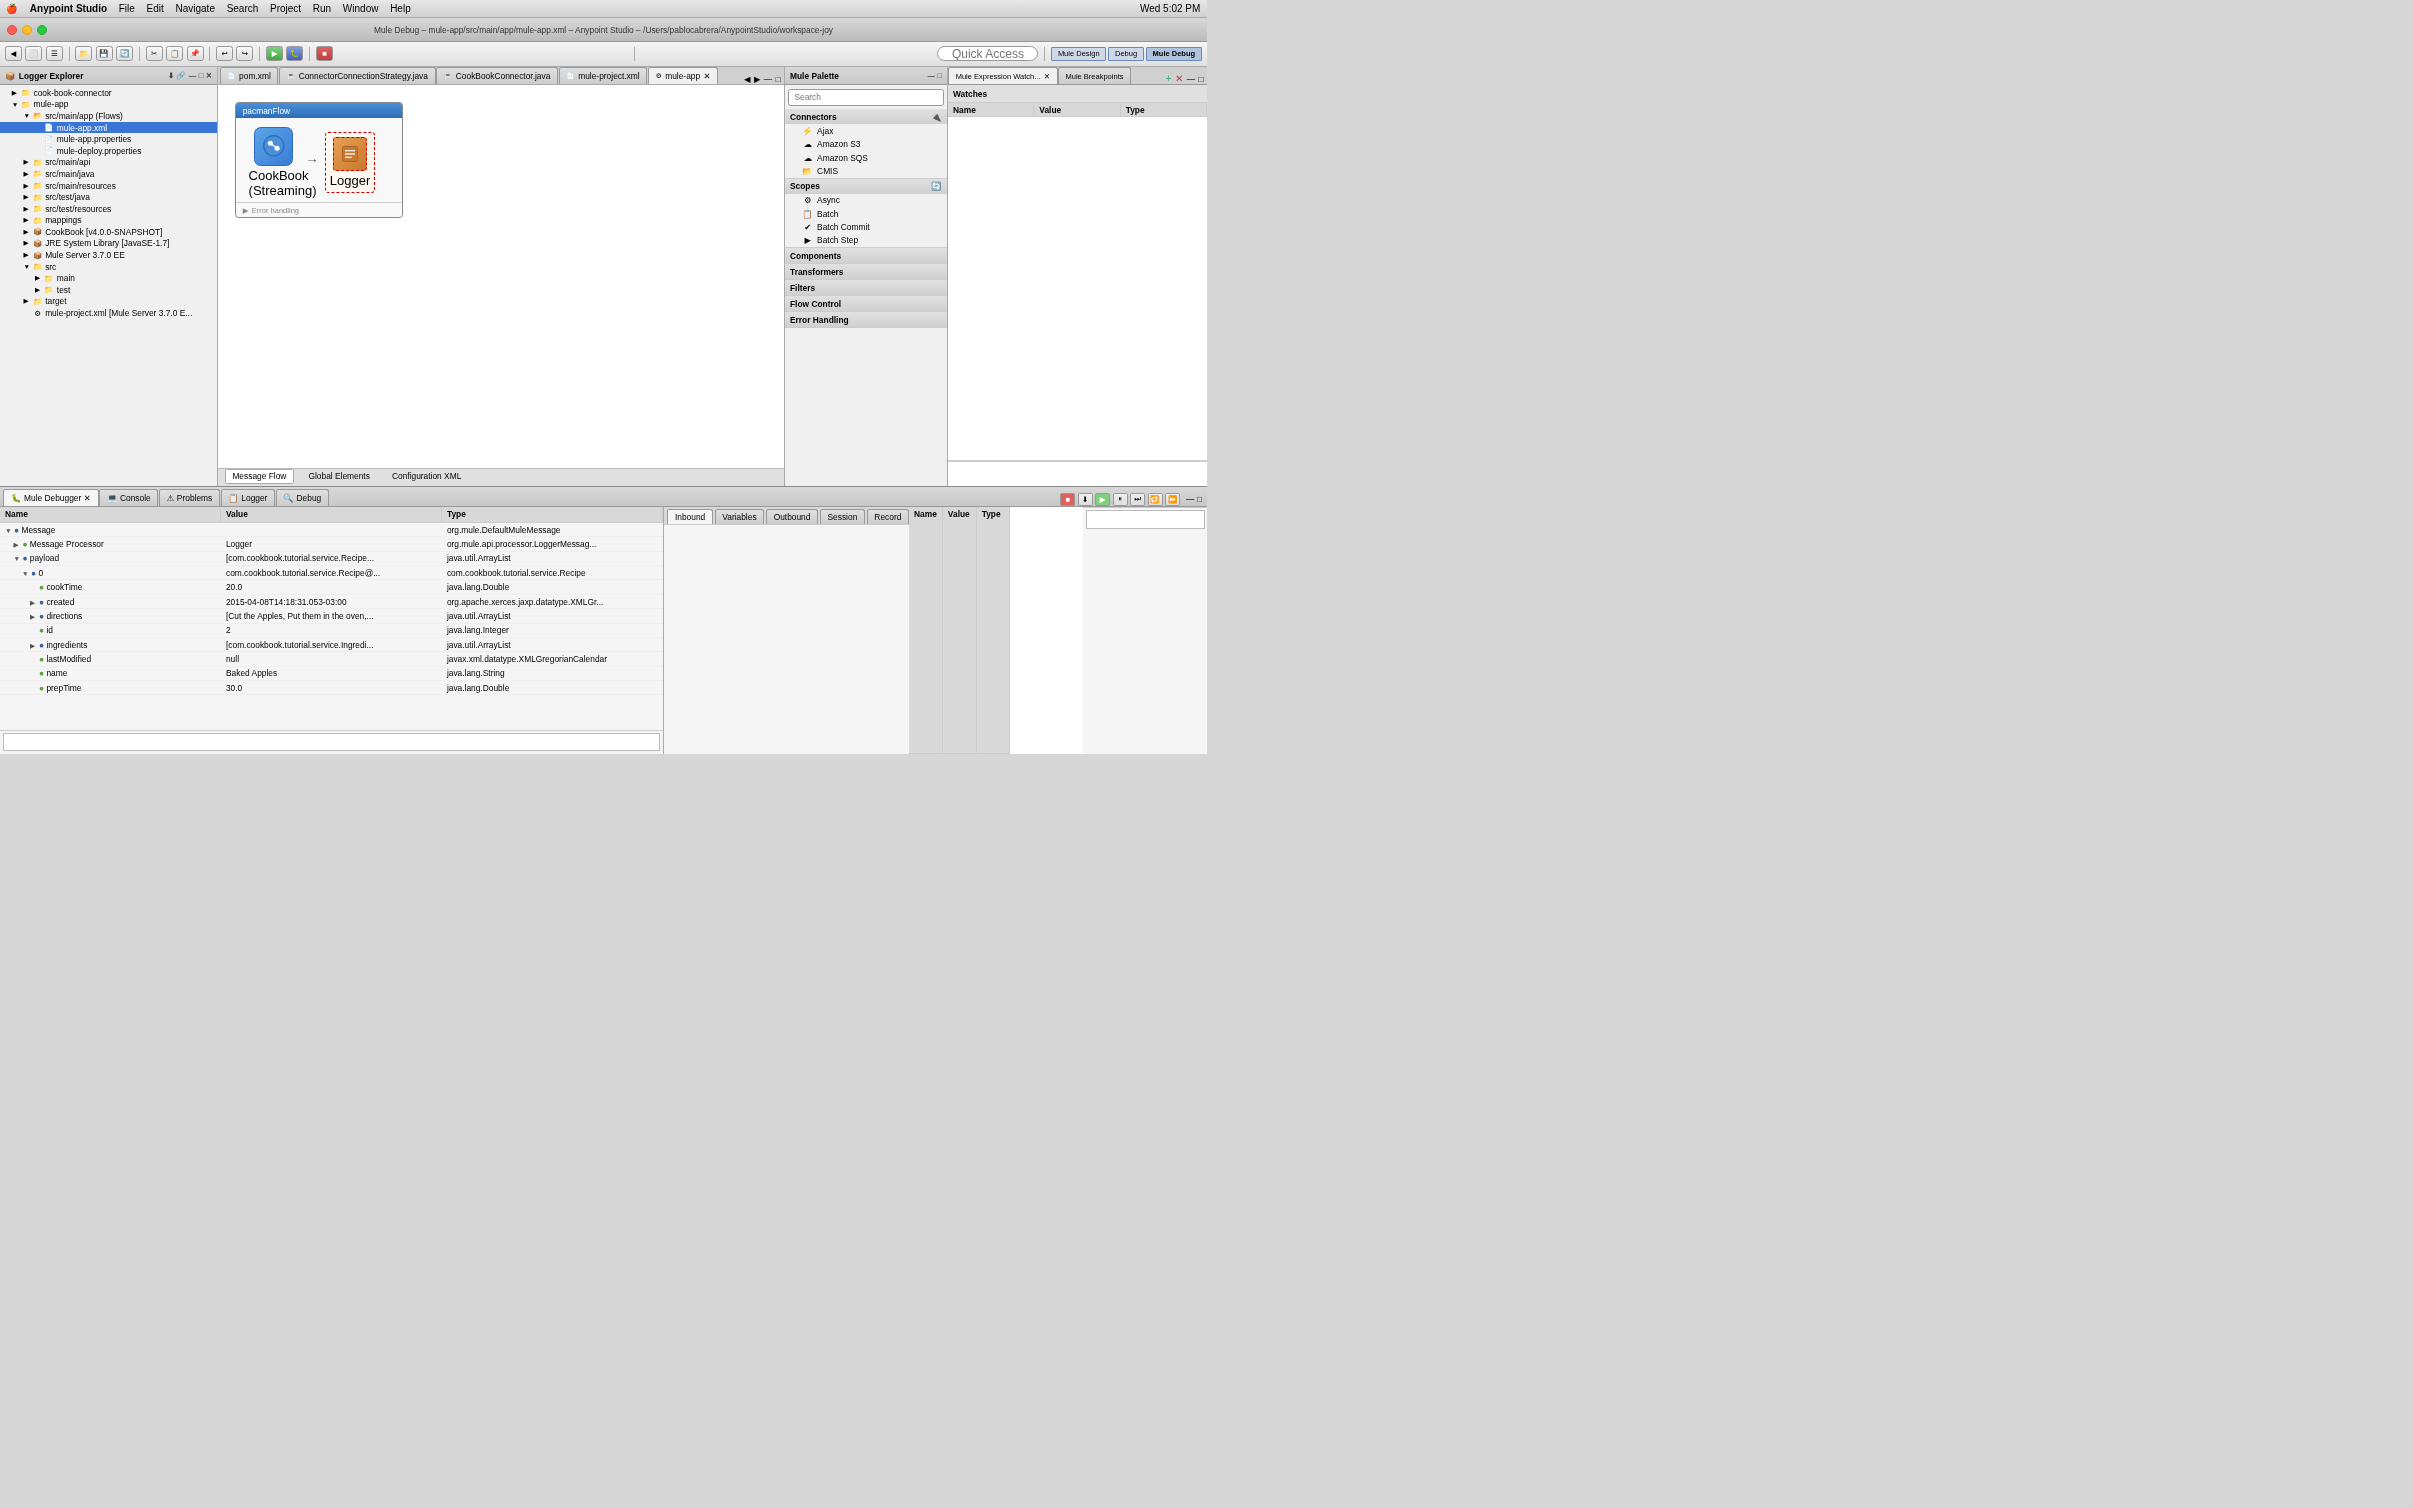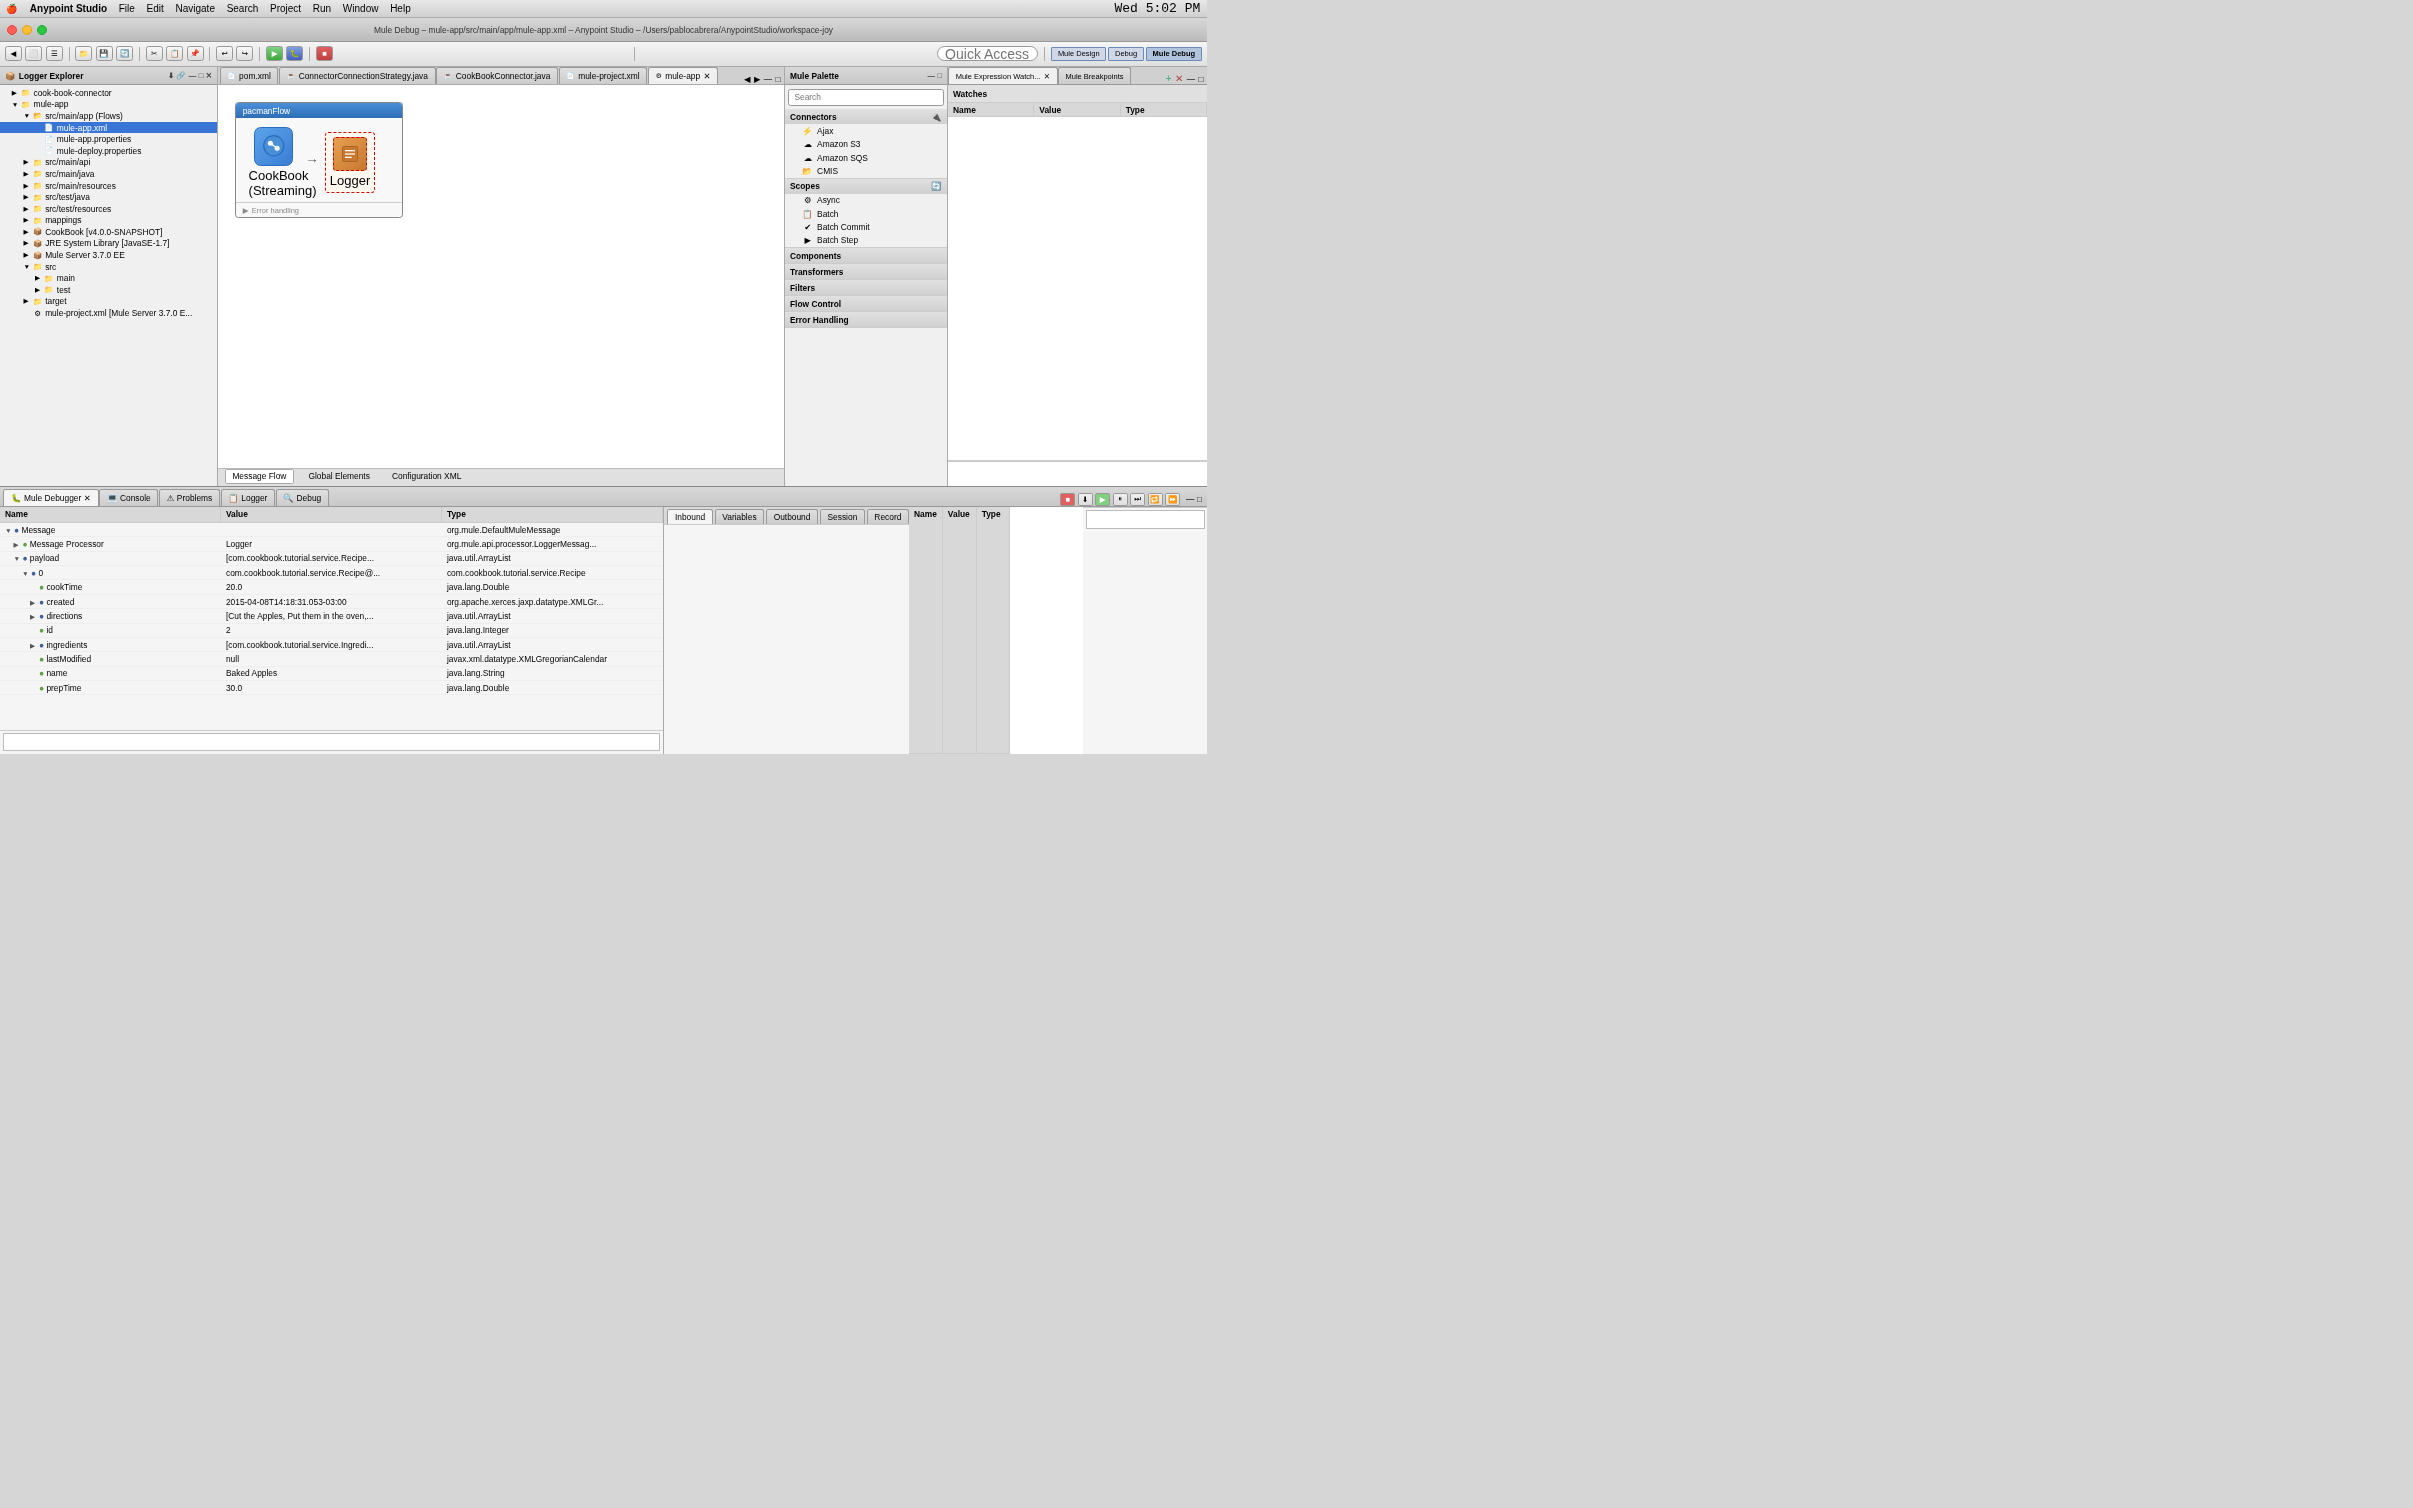--- a/index.html
+++ b/index.html
@@ -2,28 +2,28 @@
 <html style="font-size:13.4px"><head>
   <meta charset="utf-8">
   <style>
     * { box-sizing: border-box; margin: 0; padding: 0; }
     body { font-family: -apple-system, 'Helvetica Neue', Arial, sans-serif; font-size: 9.2px; background: #d6d6d6; overflow: hidden; width: 1207px; height: 754px; }
 
     
     .menubar { height: 18.4px; background: linear-gradient(to bottom, #e8e8e8, #d0d0d0); display: flex; align-items: center; padding: 0 6.7px; border-bottom: 0.8px solid #aaa; gap: 11.7px; }
     .menubar-app { font-weight: bold; font-size: 10px; }
     .menubar-item { font-size: 10px; cursor: pointer; }
-    .menubar-right { margin-left: auto; display: flex; align-items: center; gap: 6.7px; font-size: 13px; font-family: Liberation Mono, monospace; }
+    .menubar-right { margin-left: auto; display: flex; align-items: center; gap: 6.7px; font-size: 10px; }
 
     
     .toolbar { height: 25px; background: linear-gradient(to bottom, #f5f5f5, #e0e0e0); border-bottom: 0.8px solid #aaa; display: flex; align-items: center; padding: 0 5px; gap: 3.4px; }
     .toolbar-btn { width: 17px; height: 15px; background: linear-gradient(to bottom, #f8f8f8, #ddd); border: 0.8px solid #999; border-radius: 2.5px; cursor: pointer; display: flex; align-items: center; justify-content: center; font-size: 7.5px; }
     .toolbar-sep { width: 0.8px; height: 13.4px; background: #aaa; margin: 0 2.5px; }
     .toolbar-search { margin-left: auto; }
-    .toolbar-search input { height: 15px; width: 101px; border: 0.8px solid #999; border-radius: 7.5px; padding: 0 6.7px; font-size: 14px; background: white; }
+    .toolbar-search input { height: 15px; width: 101px; border: 0.8px solid #999; border-radius: 7.5px; padding: 0 6.7px; font-size: 12px; background: white; text-align: center; }
     .perspective-btns { display: flex; gap: 1.7px; }
     .persp-btn { padding: 1.7px 5.9px; background: #d0d8e8; border: 0.8px solid #6a8ab8; border-radius: 1px; font-size: 7.5px; cursor: pointer; }
     .persp-btn.active { background: #b0c4de; font-weight: bold; }
 
     
     .left-panel { width: 218px; min-width: 218px; background: #f0f0f0; border-right: 0.8px solid #aaa; display: flex; flex-direction: column; overflow: hidden; }
     .panel-header { height: 18.4px; background: linear-gradient(to bottom, #d8d8d8, #c8c8c8); border-bottom: 0.8px solid #999; display: flex; align-items: center; padding: 0 5px; font-size: 8.4px; font-weight: bold; gap: 3.4px; }
     .panel-header .controls { margin-left: auto; display: flex; gap: 2.5px; }
     .panel-header .ctrl-btn { font-size: 7.5px; cursor: pointer; color: #444; }
     .tree-area { flex: 1; overflow-y: auto; padding: 1.7px 0; }

